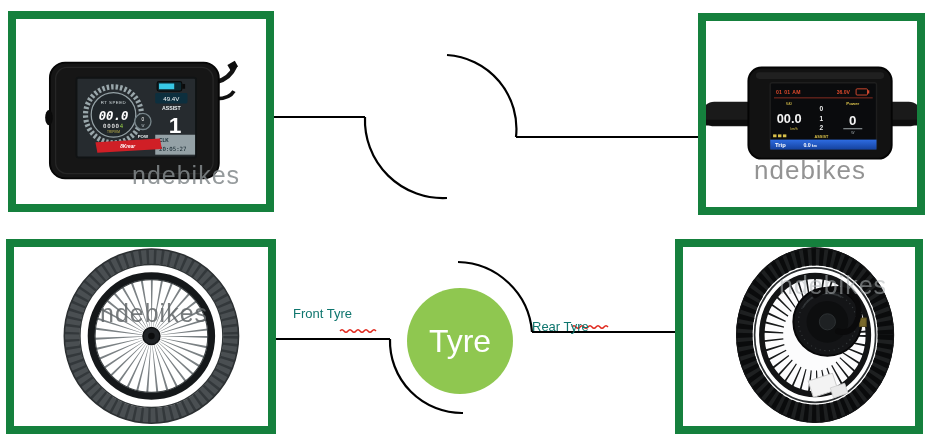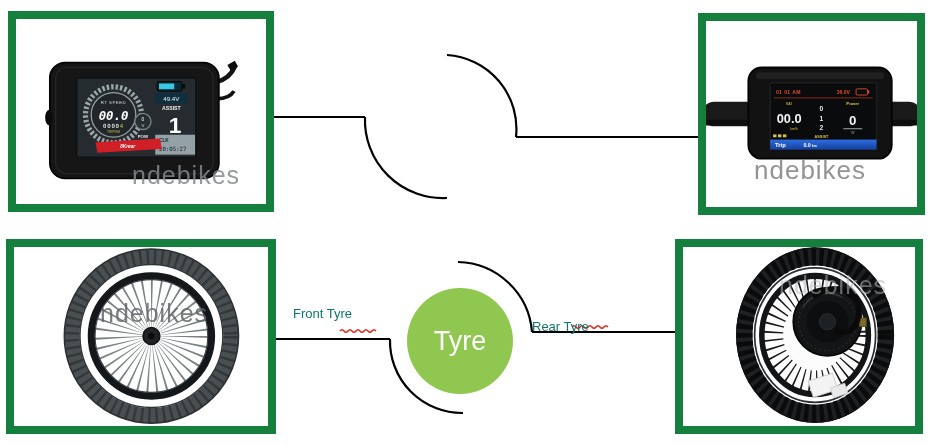--- a/index.html
+++ b/index.html
@@ -12,21 +12,21 @@
   #p2{left:698px;top:13px;width:227px;height:202px;}
   #p3{left:6px;top:239px;width:270px;height:195px;}
   #p4{left:675px;top:239px;width:248px;height:195px;}
   #wm1{left:116px;top:142px;font-size:25px;color:rgba(130,136,139,0.85);}
   #wm2{left:48px;top:134px;font-size:26px;color:rgba(120,120,120,0.8);}
   #wm3{left:86px;top:52px;font-size:25px;color:rgba(98,102,104,0.85);}
   #wm4{left:96px;top:24px;font-size:25px;color:rgba(175,180,183,0.55);}
   .badge{position:absolute;border-radius:50%;display:flex;align-items:center;justify-content:center;
          color:#fff;z-index:3;}
   #badge-display{left:388px;top:73px;width:110px;height:110px;font-size:27px;}
-  #badge-tyre{left:407px;top:288px;width:106px;height:106px;font-size:27px;}
+  #badge-tyre{left:407px;top:288px;width:106px;height:106px;font-size:32px;}
   .tyre-label{position:absolute;font-size:13px;color:#0f766e;z-index:3;white-space:nowrap;}
   #front-label{left:293px;top:306px;}
   #rear-label{left:532px;top:301px;margin-top:18px;}
   #overlay{position:absolute;left:0;top:0;width:933px;height:446px;z-index:2;pointer-events:none;}
   .scrtext{font-family:"Liberation Sans",sans-serif;}
   .mono{font-family:"DejaVu Sans Mono",monospace;}
 </style>
 </head>
 <body>
 

